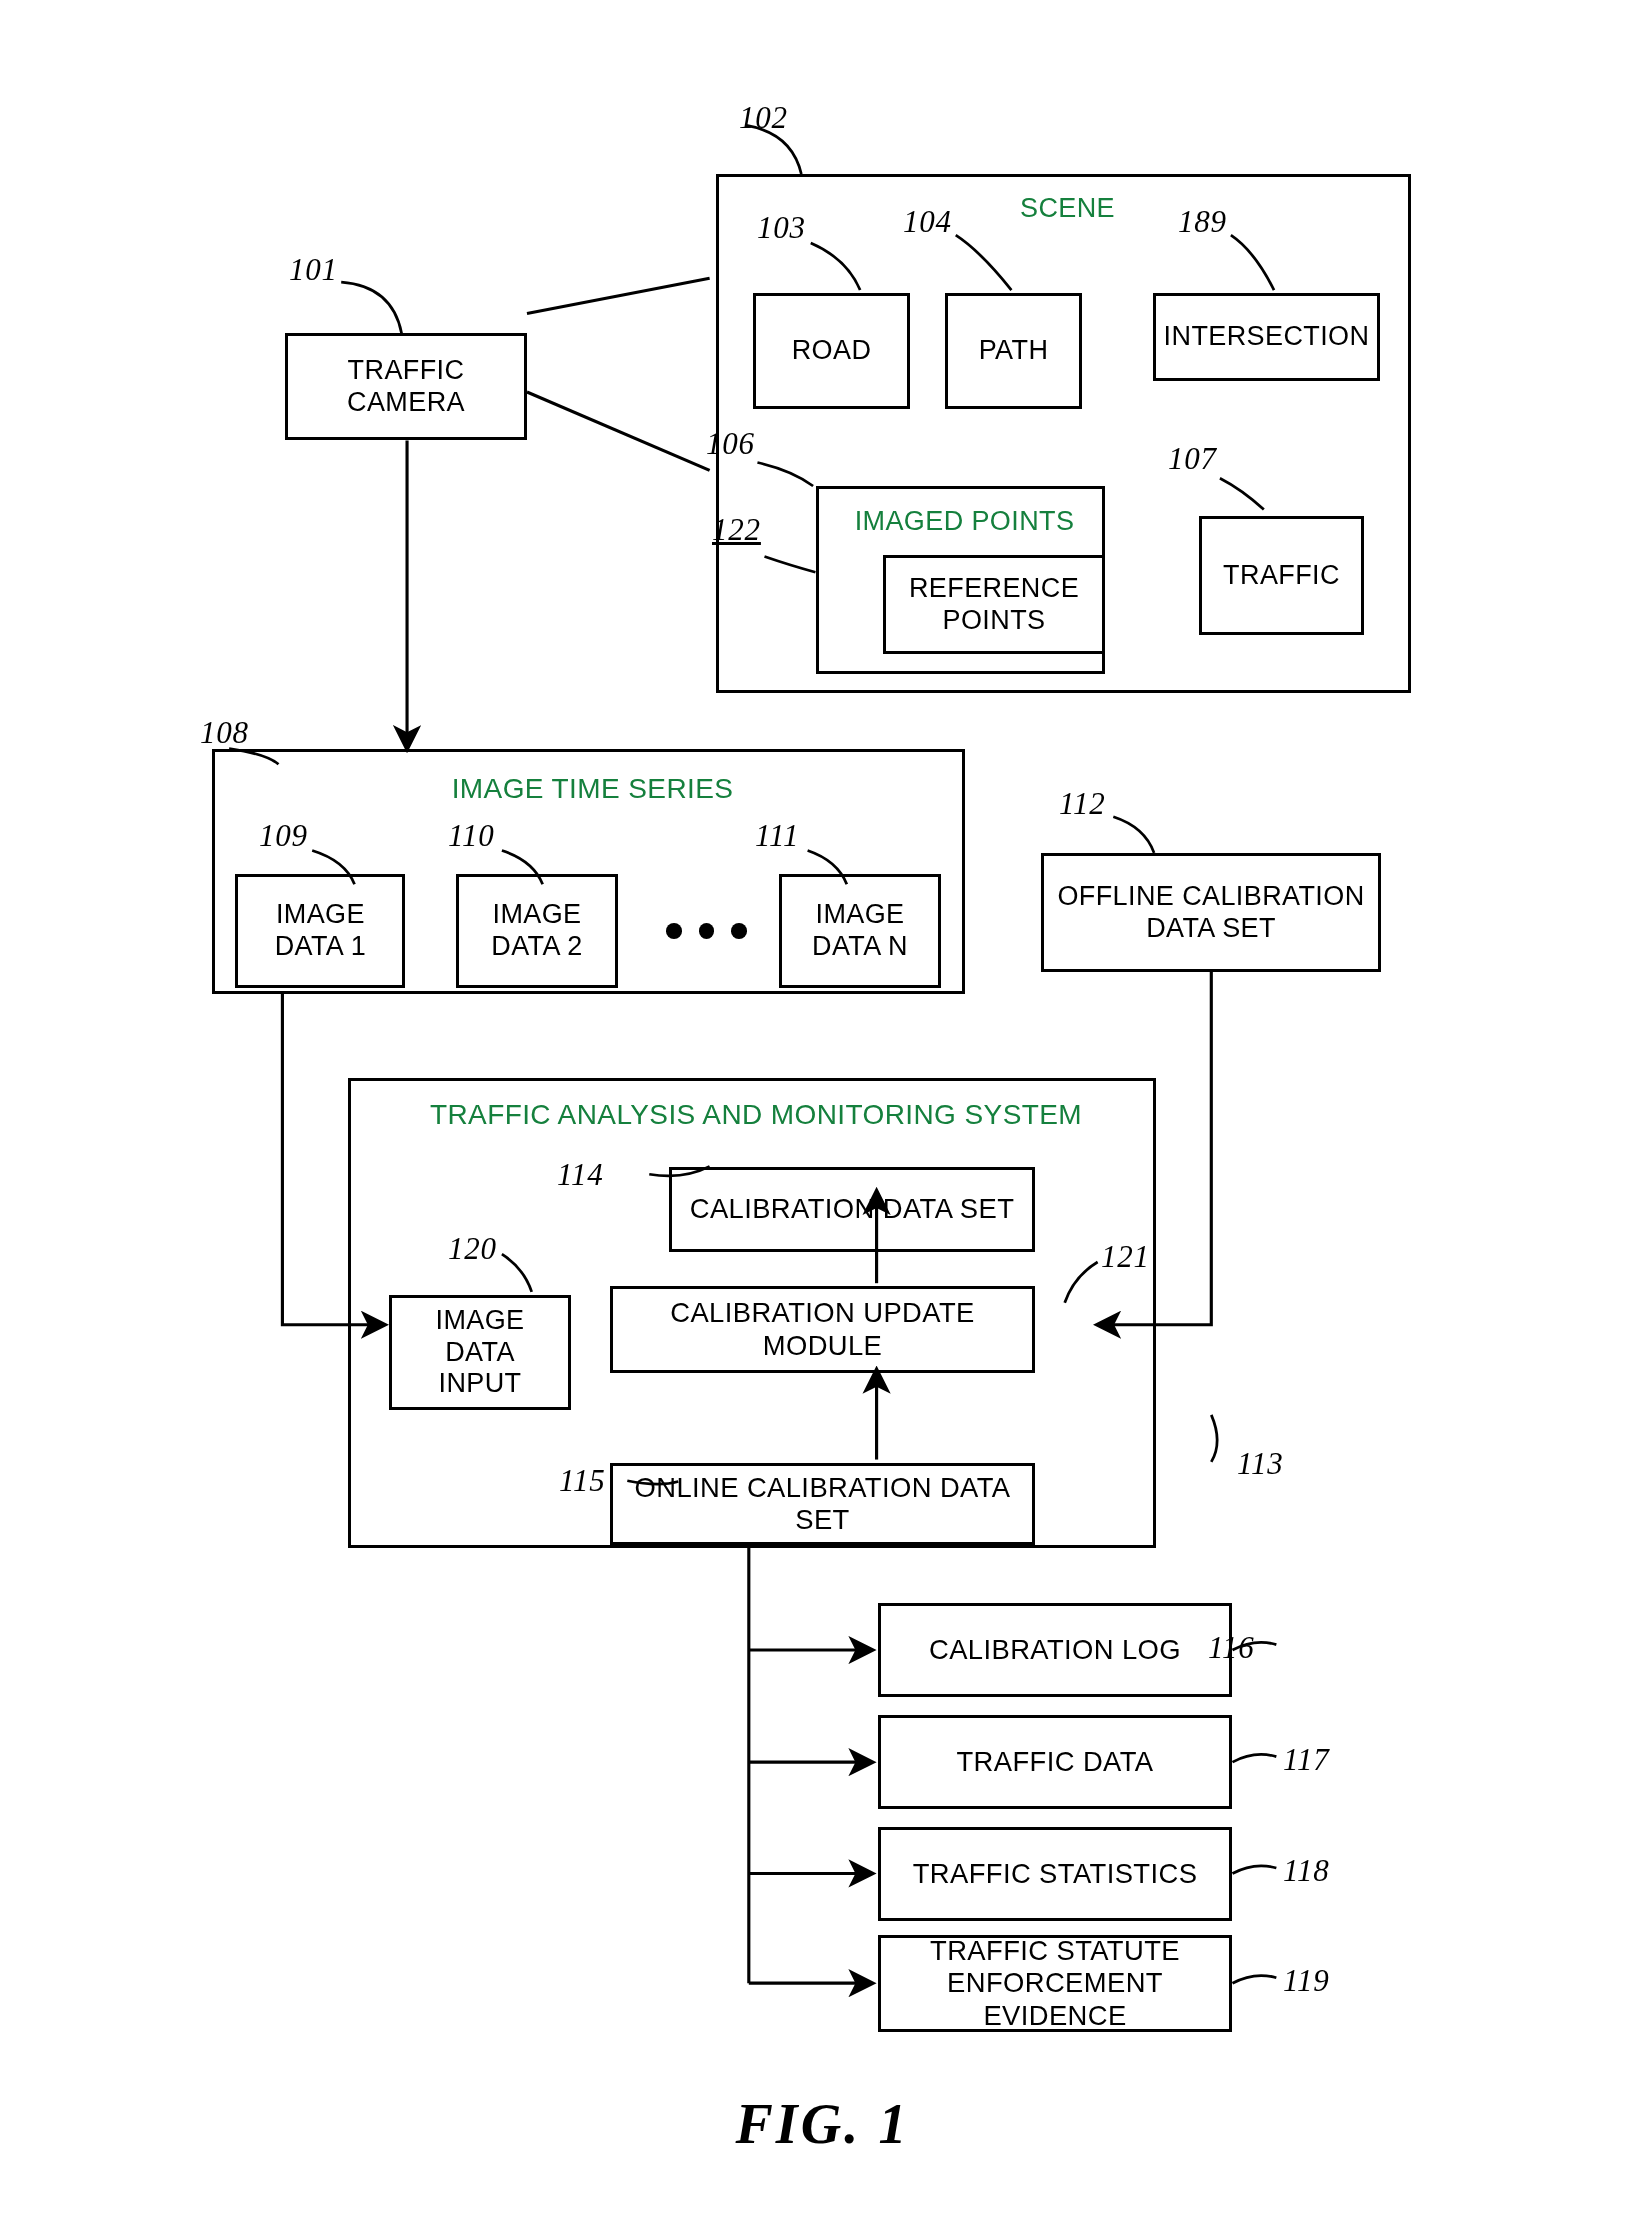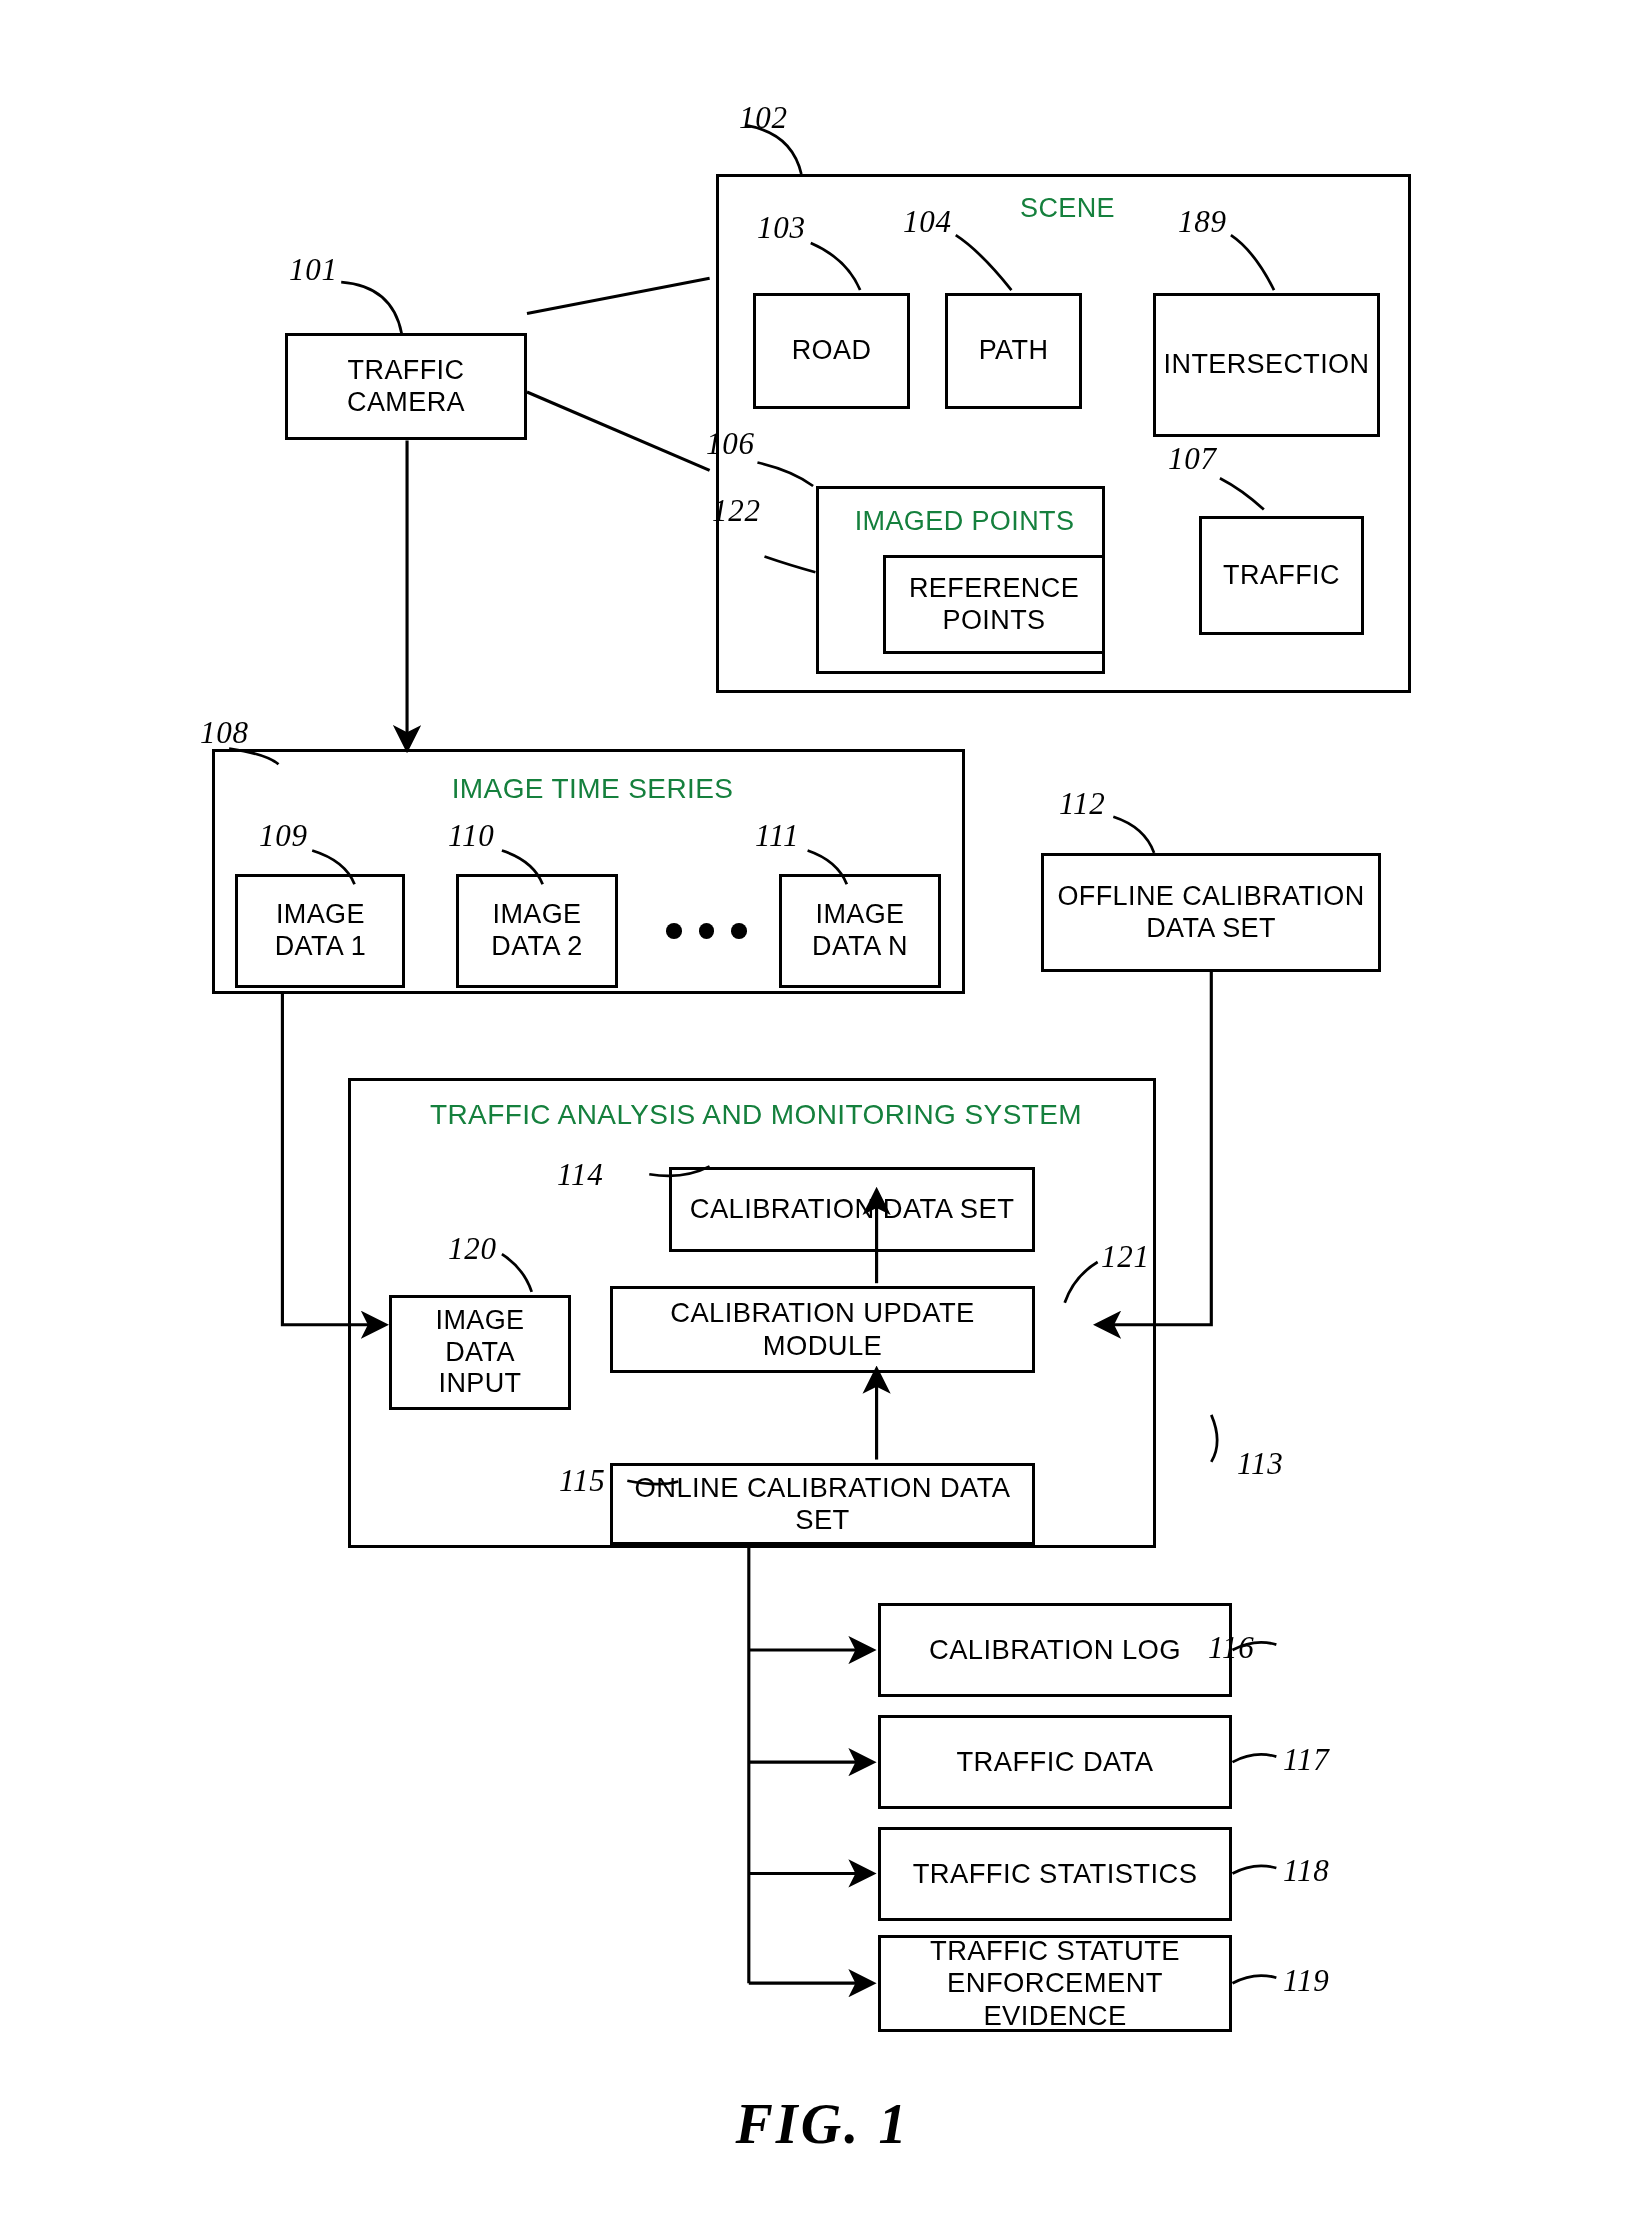--- a/index.html
+++ b/index.html
@@ -166,21 +166,21 @@
     <div class="title" style="top:15.7px; font-size:27px;">SCENE</div>
 
     <div class="box" style="left:34px; top:116px; width:157px; height:116px; font-size:27px;">
       <span class="box-text">ROAD</span>
     </div>
 
     <div class="box" style="left:226px; top:116px; width:137px; height:116px; font-size:27px;">
       <span class="box-text">PATH</span>
     </div>
 
-    <div class="box" style="left:434px; top:116px; width:227px; height:144px; font-size:27px;">
+    <div class="box" style="left:434px; top:116px; width:227px; height:88px; font-size:27px;">
       <span class="box-text">INTERSECTION</span>
     </div>
 
     <div class="box container" style="left:97px; top:309px; width:289px; height:188px;">
       <div class="title" style="top:17px; font-size:27px;">IMAGED POINTS</div>
 
       <div class="box" style="left:64px; top:66px; width:222px; height:99px; font-size:27px;">
         <span class="box-text">REFERENCE
 POINTS</span>
       </div>
@@ -190,21 +190,21 @@
       <span class="box-text">TRAFFIC</span>
     </div>
   </div>
 
   <div class="ref" style="left:694px; top:100px;margin-left:45px;">102</div>
   <div class="ref" style="left:757px; top:210px;">103</div>
   <div class="ref" style="left:903px; top:204px;">104</div>
   <div class="ref" style="left:1178px; top:204px;">189</div>
   <div class="ref" style="left:706px; top:426px;">106</div>
   <div class="ref" style="left:1168px; top:441px;">107</div>
-  <div class="ref" style="left:712px; top:493px;">122</div>
+  <div class="ref" style="left:712px; top:512px;text-decoration:underline;">122</div>
 
   <div class="box container" style="left:212px; top:749px; width:753px; height:245px;">
     <div class="title" style="top:20.4px; font-size:28px;">IMAGE TIME SERIES</div>
 
     <div class="box" style="left:20.4px; top:122px; width:170px; height:114px; font-size:27px;">
       <span class="box-text">IMAGE
 DATA 1</span>
     </div>
 
     <div class="box" style="left:241px; top:122px; width:162px; height:114px; font-size:27px;">

